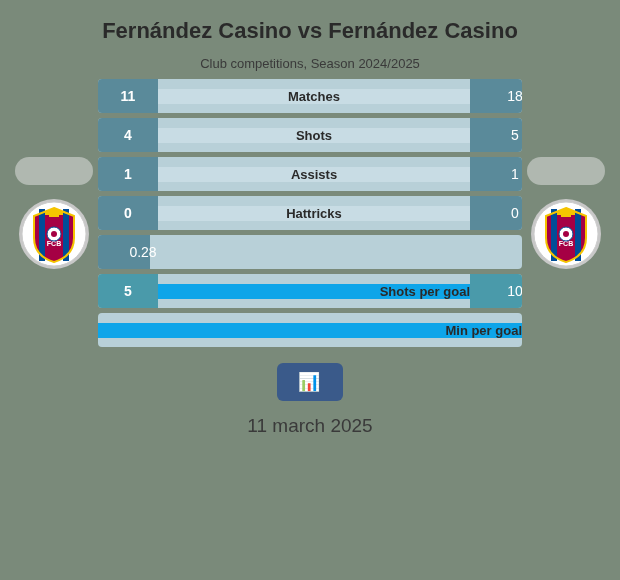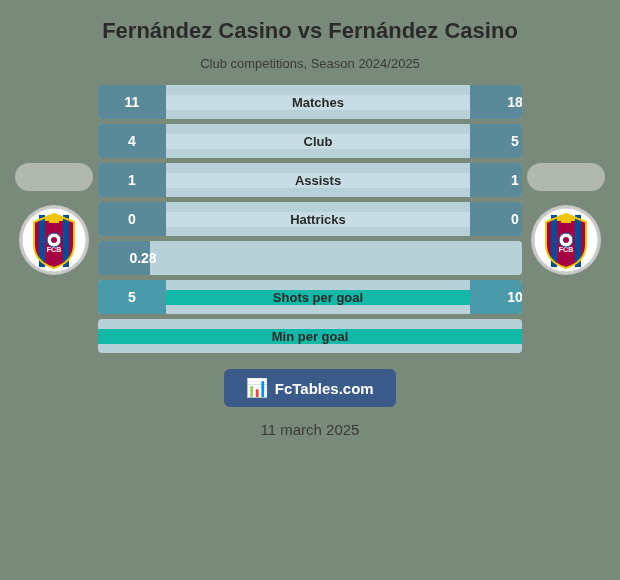--- a/index.html
+++ b/index.html
@@ -19,21 +19,21 @@
       font-weight: bold;
       text-align: center;
       margin-top: 18px;
       margin-bottom: 12px;
       line-height: 1.2;
     }
     .subtitle {
       color: #3a3a3a;
       font-size: 13px;
       text-align: center;
-      margin-bottom: 14px;
+      margin-bottom: 8px;
     }
     .main-content {
       display: flex;
       flex-direction: row;
       align-items: center;
       width: 100%;
       padding: 0 10px;
     }
     .badge-placeholder {
       width: 70px;
@@ -55,37 +55,37 @@
       display: flex;
       flex-direction: row;
       align-items: center;
       height: 34px;
       background: #b8d0d8;
       border-radius: 4px;
       overflow: hidden;
       position: relative;
     }
     .stat-left {
-      width: 68px;
+      width: 60px;
       text-align: left;
       font-size: 14px;
       font-weight: bold;
       color: #fff;
       background: #5a8a9a;
       height: 100%;
       display: flex;
       align-items: center;
       justify-content: center;
       flex-shrink: 0;
     }
     .stat-right {
       width: 52px;
       text-align: center;
       font-size: 14px;
-      font-weight: bold;
+      font-weight: normal;
       color: #fff;
       background: #5a8a9a;
       height: 100%;
       display: flex;
       align-items: center;
       justify-content: center;
       flex-shrink: 0;
       padding-left: 38px;
     }
     .stat-label {
@@ -94,21 +94,22 @@
       font-size: 13px;
       font-weight: bold;
       color: #2a2a2a;
       background: #c8dce4;
     }
     .stat-row.teal .stat-left,
     .stat-row.teal .stat-right {
       background: #4a9aaa;
     }
     .stat-row.teal .stat-label {
-      background: #14b8a6;
+      background: #0ea5e9;
+      text-align: right;
     }
     
     .fcb-badge {
       width: 68px;
       height: 68px;
     }
     .watermark {
       margin-top: 16px;
       background: #3a5a8a;
       color: #fff;
@@ -120,21 +121,21 @@
       display: flex;
       align-items: center;
       gap: 6px;
     }
     .watermark-icon {
       font-size: 18px;
     }
     .date-footer {
       margin-top: 14px;
       color: #3a3a3a;
-      font-size: 15px;
+      font-size: 19px;
       text-align: center;
     }
     
     .deco-left {
       width: 78px;
       height: 28px;
       background: #b0b8b0;
       border-radius: 14px;
       margin-bottom: 8px;
     }
@@ -187,21 +188,21 @@
   </div>
 
   <div class="stats-table" id="stats-container">
   <div class="stat-row">
         <div class="stat-left">11</div>
         <div class="stat-label">Matches</div>
         <div class="stat-right">18</div>
       </div>
       <div class="stat-row">
         <div class="stat-left">4</div>
-        <div class="stat-label">Club</div>
+        <div class="stat-label">Shots</div>
         <div class="stat-right">5</div>
       </div>
       <div class="stat-row">
         <div class="stat-left">1</div>
         <div class="stat-label">Assists</div>
         <div class="stat-right">1</div>
       </div>
       <div class="stat-row">
         <div class="stat-left">0</div>
         <div class="stat-label">Hattricks</div>
@@ -234,16 +235,15 @@
         <text x="34" y="46" text-anchor="middle" font-size="7" font-weight="bold" fill="#fff" font-family="Arial">FCB</text>
         <circle cx="34" cy="34" r="7" fill="#fff" stroke="#004d98" stroke-width="1"></circle>
         <circle cx="34" cy="34" r="3" fill="#a50044"></circle>
       </svg>
     </div>
   </div>
 </div>
 
 <div class="watermark">
   <span class="watermark-icon">📊</span>
-  <span>FcTables.com</span>
 </div>
 
 <div class="date-footer">11 march 2025</div>
 
 </body></html>

